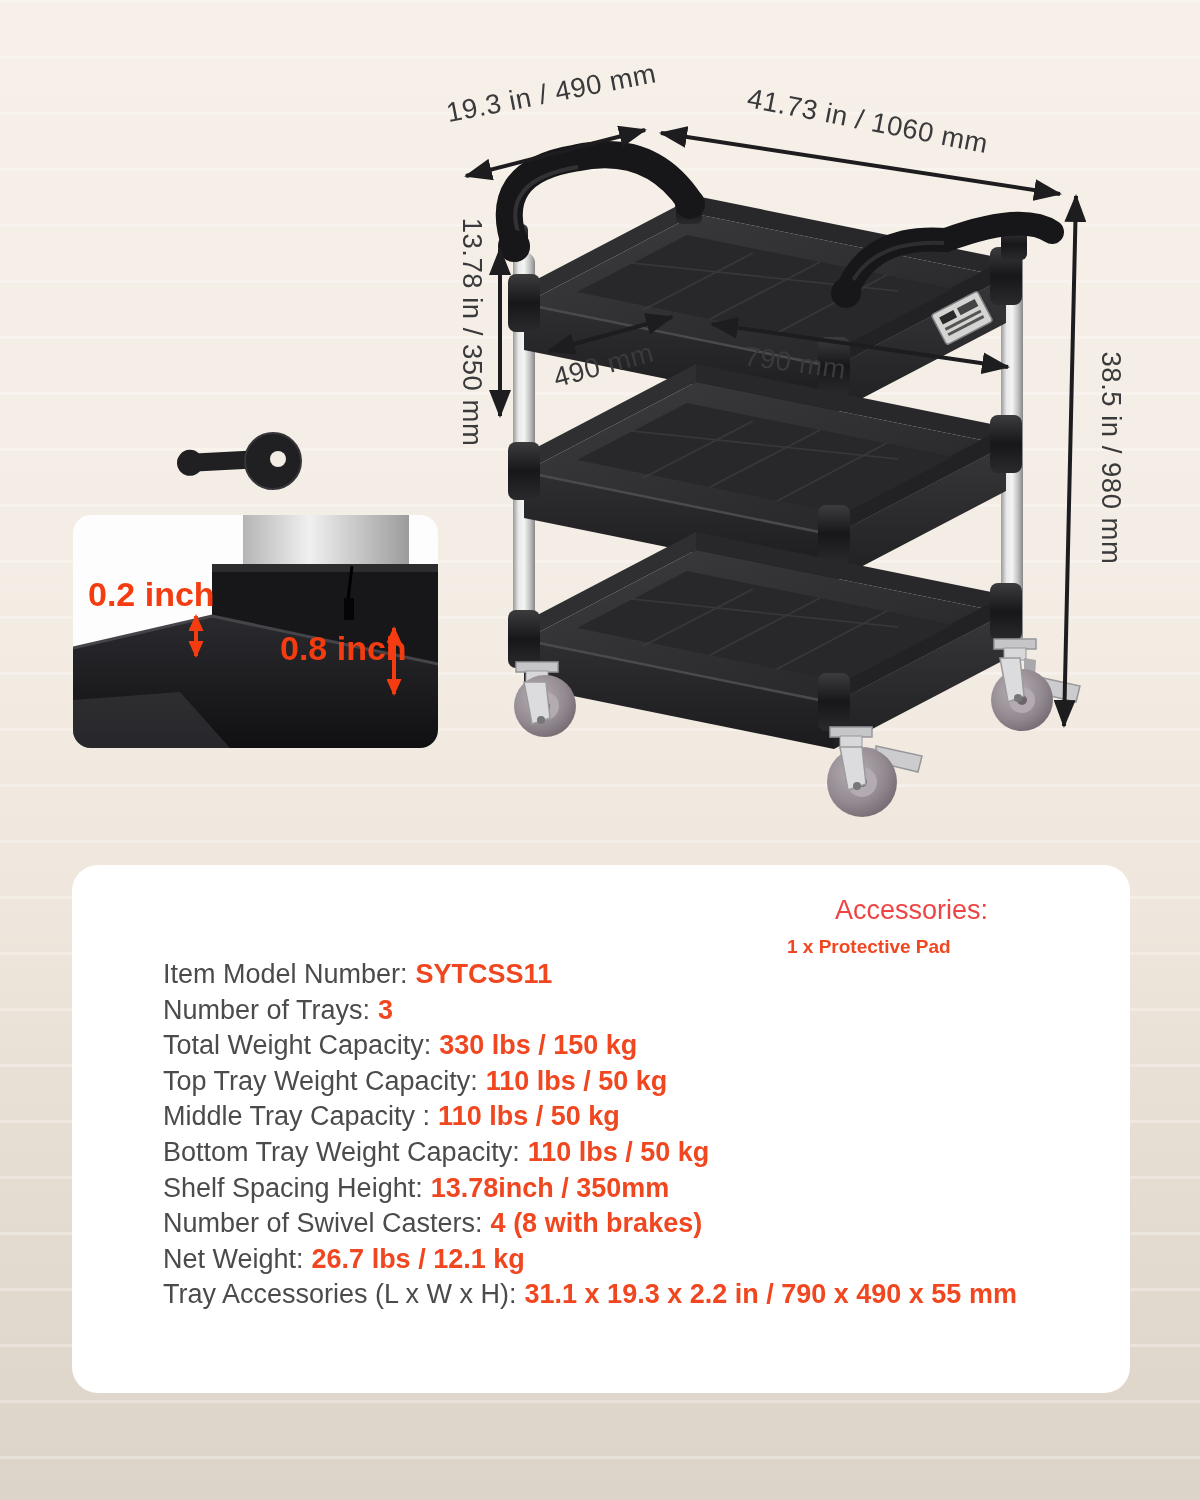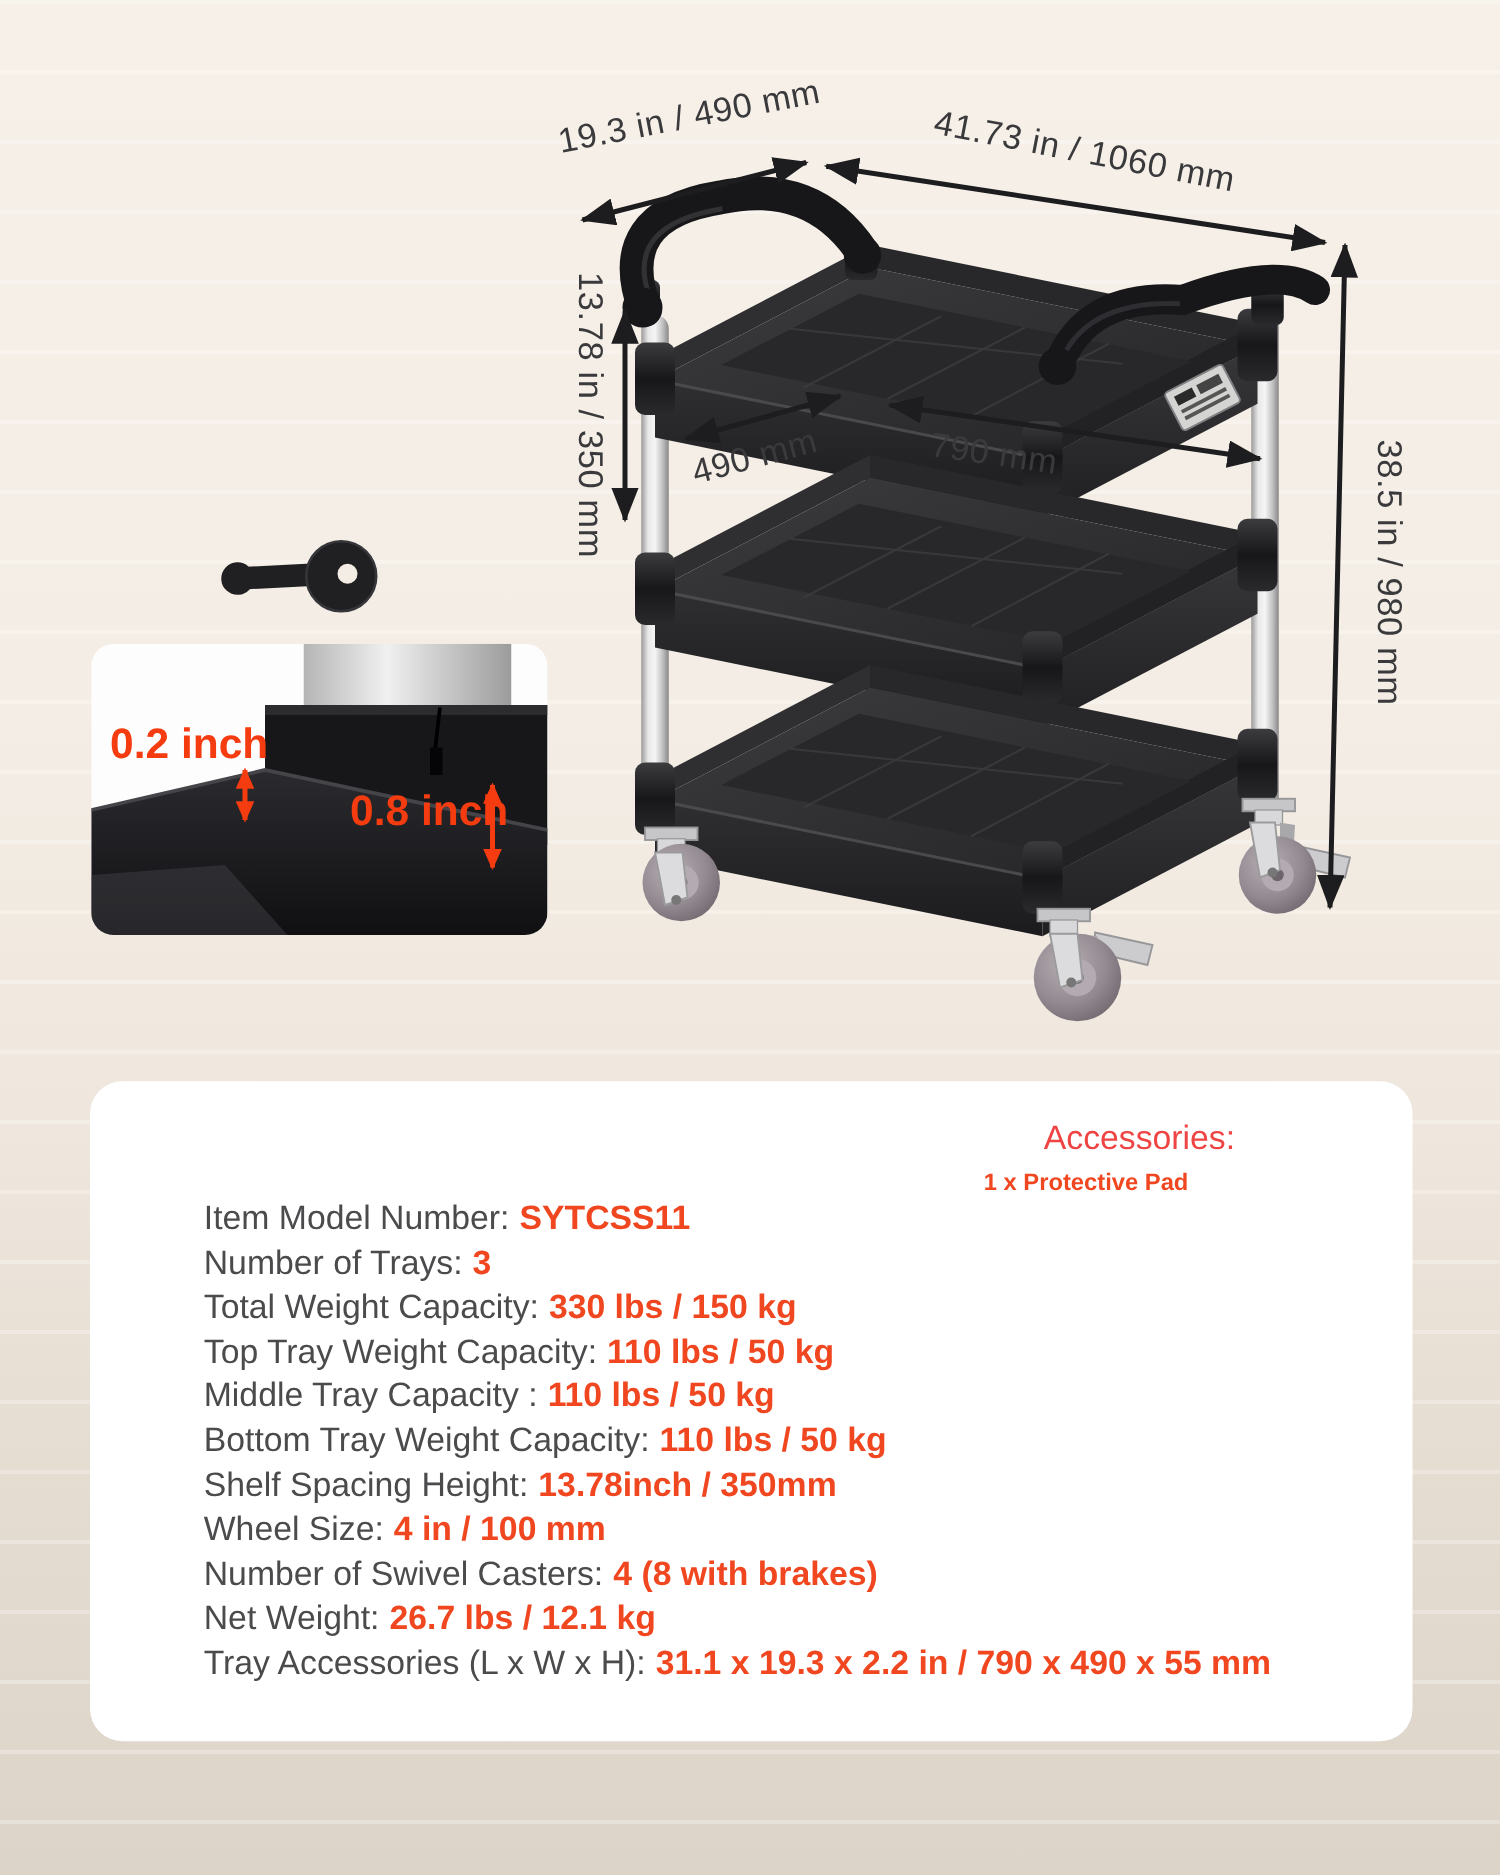--- a/index.html
+++ b/index.html
@@ -254,21 +254,20 @@
 
 <div class="card">
   <div class="specs">
     <div class="spec-row"><span class="spec-label">Item Model Number:</span><span class="spec-value">SYTCSS11</span></div>
     <div class="spec-row"><span class="spec-label">Number of Trays:</span><span class="spec-value">3</span></div>
     <div class="spec-row"><span class="spec-label">Total Weight Capacity:</span><span class="spec-value">330 lbs / 150 kg</span></div>
     <div class="spec-row"><span class="spec-label">Top Tray Weight Capacity:</span><span class="spec-value">110 lbs / 50 kg</span></div>
     <div class="spec-row"><span class="spec-label">Middle Tray Capacity :</span><span class="spec-value">110 lbs / 50 kg</span></div>
     <div class="spec-row"><span class="spec-label">Bottom Tray Weight Capacity:</span><span class="spec-value">110 lbs / 50 kg</span></div>
     <div class="spec-row"><span class="spec-label">Shelf Spacing Height:</span><span class="spec-value">13.78inch / 350mm</span></div>
-    <div class="spec-row"><span class="spec-label">Wheel Size:</span><span class="spec-value">4 in / 100 mm</span></div>
     <div class="spec-row"><span class="spec-label">Number of Swivel Casters:</span><span class="spec-value">4 (8 with brakes)</span></div>
     <div class="spec-row"><span class="spec-label">Net Weight:</span><span class="spec-value">26.7 lbs / 12.1 kg</span></div>
     <div class="spec-row"><span class="spec-label">Tray Accessories (L x W x H):</span><span class="spec-value">31.1 x 19.3 x 2.2 in / 790 x 490 x 55 mm</span></div>
   </div>
   <div class="accessories">
     <div class="acc-title">Accessories:</div>
     <div class="acc-value">1 x Protective Pad</div>
   </div>
 </div>
 

